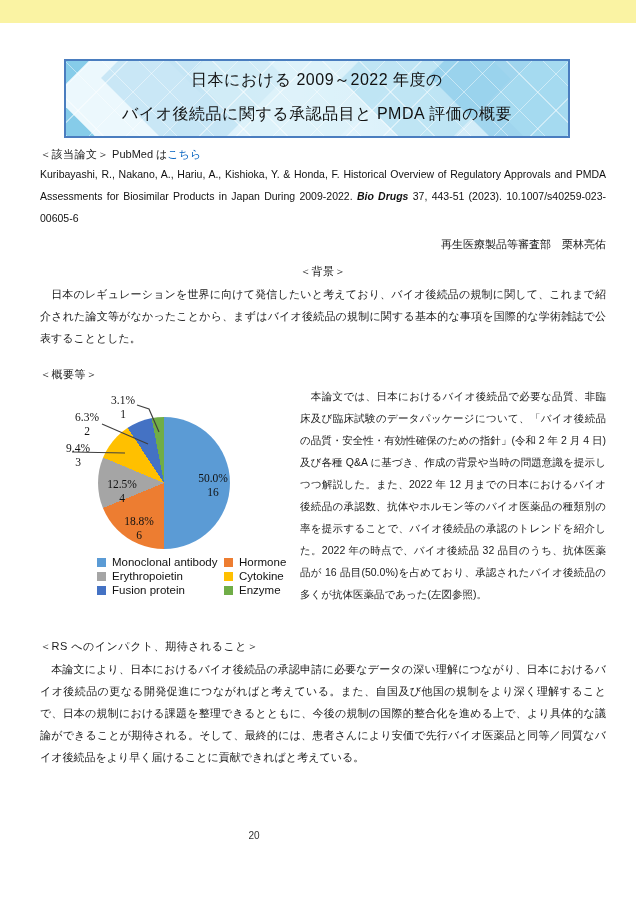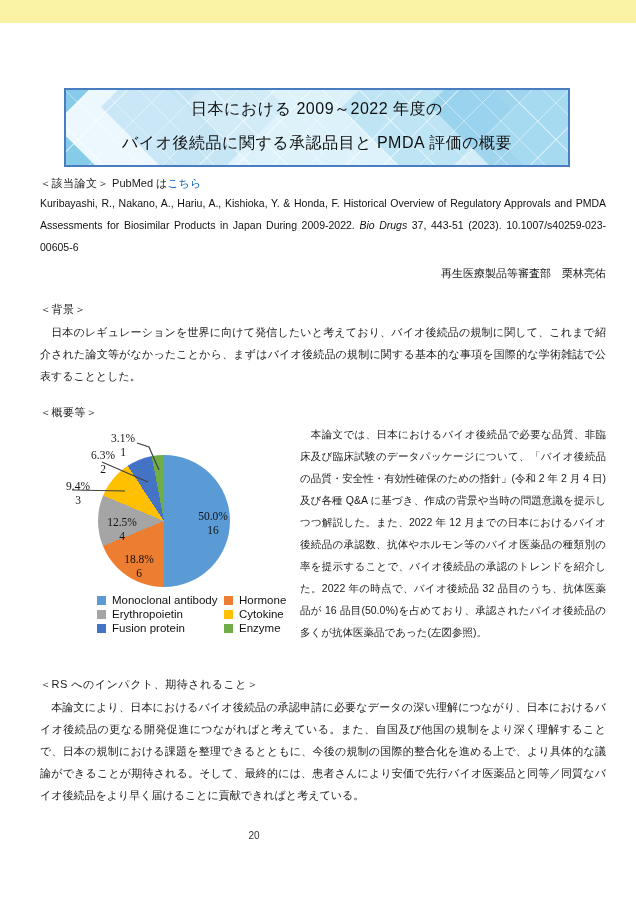--- a/index.html
+++ b/index.html
@@ -7,21 +7,21 @@
   body {
     width:636px; height:900px; background:#ffffff;
     font-family:"Liberation Sans", sans-serif; color:#1a1a1a;
     position:relative; overflow:hidden;
   }
   .top-band { width:636px; height:23px; }
   .content { padding:0 30px 0 40px; position:relative; }
 
   
   .title-box {
-    margin-top:65px; margin-left:24px; width:506px; height:79px;
+    margin-top:36px; margin-left:24px; width:506px; height:79px;
     border:2px solid #4a7dbf; position:relative; overflow:hidden;
     background:linear-gradient(90deg,#cfeaf7,#e6f6fd 45%,#c9e8f6);
   }
   .tb-diamond { position:absolute; transform:rotate(45deg); }
   .d1 { left:-55px; top:-30px; width:110px; height:110px; background:#86cce9; }
   .d2 { left:10px;  top:-18px; width:105px; height:105px; background:#ecf8fd; }
   .d3 { left:62px;  top:-48px; width:130px; height:130px; background:#badff2; opacity:.7; }
   .d4 { left:155px; top:-62px; width:150px; height:150px; background:#d9f0f9; opacity:.6; }
   .d5 { left:300px; top:-42px; width:120px; height:120px; background:#b0dff1; opacity:.65; }
   .d6 { left:392px; top:-55px; width:140px; height:140px; background:#8cccea; opacity:.7; }
@@ -33,24 +33,24 @@
   }
   .title-text { position:relative; z-index:2; text-align:center; padding-top:9px;
     font-size:16px; letter-spacing:.5px; color:#111; }
   .title-text .t2 { margin-top:13px; }
 
   
   .paper-line { margin-top:7px; font-size:11px; line-height:18px; }
   .paper-line .hd { letter-spacing:.5px; }
   a.pubmed-link { color:#0563c1; cursor:pointer; }
   .citation { font-size:10.5px; line-height:22px; text-align:justify; color:#111; }
-  .citation .journal { font-weight:normal; font-style:italic; }
+  .citation .journal { font-weight:bold; font-style:italic; }
   .affiliation { margin-top:6px; font-size:11px; line-height:18px; text-align:right; }
   .sec-heading { font-size:11px; line-height:18px; letter-spacing:.5px; }
-  .bg-heading { margin-top:18px; }
+  .bg-heading { margin-top:9px;text-align:center; }
   .body-text { margin-top:3px; font-size:11px; line-height:22px; text-align:justify; }
 
   .ov-heading { margin-top:16px; }
 
   
   .overview-row { margin-top:2px; display:flex; }
   .chart-block { width:260px; flex:0 0 260px; position:relative; height:234px; }
   .overview-text { flex:1; font-size:10.5px; line-height:22px; text-align:justify; }
 
   .pie {
@@ -58,21 +58,21 @@
     border-radius:50%;
   }
   .pie-label {
     position:absolute; font-family:"Liberation Serif", serif; font-size:11.5px;
     line-height:14px; text-align:center; color:#111; z-index:3;
   }
   .lbl-mono     { left:147px; top:86px;  width:52px; }
   .lbl-hormone  { left:73px;  top:129px; width:52px; }
   .lbl-epo      { left:56px;  top:92px;  width:52px; }
   .lbl-cytokine { left:18px;   top:56px;  width:40px; }
-  .lbl-fusion   { left:27px;  top:25px;  width:40px;margin-left:16px; }
+  .lbl-fusion   { left:27px;  top:25px;  width:40px; }
   .lbl-enzyme   { left:63px;  top:8px;   width:40px; }
   .leader-svg { position:absolute; left:0; top:0; width:260px; height:234px; z-index:2; }
   .leader-svg polyline { fill:none; stroke:#404040; stroke-width:1.2; }
 
   .legend {
     position:absolute; left:57px; top:170px;
     display:grid; grid-template-columns:127px auto; 
     font-family:Liberation Sans, sans-serif; font-size:11.5px; color:#111;
   }
   .legend-item { display:flex; align-items:center; height:14px; white-space:nowrap; }

